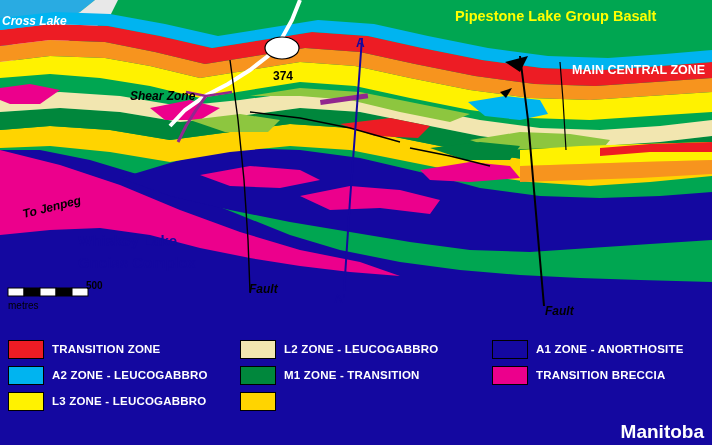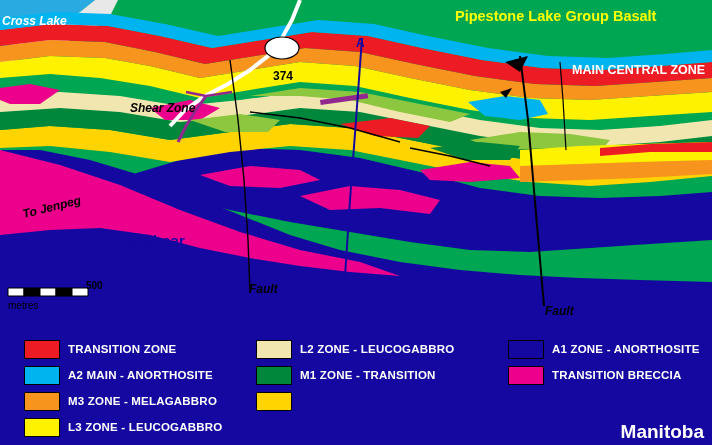--- a/index.html
+++ b/index.html
@@ -3,21 +3,21 @@
 <meta charset="utf-8">
 <style>
   html,body{margin:0;padding:0;}
   body{width:712px;height:445px;overflow:hidden;font-family:"Liberation Sans",sans-serif;background:#ffffff;}
   #map{position:relative;width:712px;height:445px;overflow:hidden;background:#d946ef;}
   .abs{position:absolute;}
   svg{display:block;}
   
   #legend{position:absolute;left:0;top:330px;width:712px;height:115px;background:#1408a0;}
   .leg-col{position:absolute;top:8px;}
-  .leg-row{display:flex;align-items:center;height:22px;margin-bottom:4px;margin-left:16px;}
+  .leg-row{display:flex;align-items:center;height:22px;margin-bottom:4px;}
   .swatch{width:34px;height:17px;border:1px solid #000;margin-right:8px;flex:none;}
   .leg-label{color:#ffffff;font-size:11.5px;font-weight:bold;letter-spacing:.2px;white-space:nowrap;}
   .map-label{position:absolute;font-weight:bold;}
   .italic{font-style:italic;}
   #manitoba{position:absolute;right:8px;bottom:2px;color:#ffffff;font-size:19px;font-weight:bold;}
   .scale-text{font-size:10px;color:#000;text-align:center;}
 </style>
 </head>
 <body>
 
@@ -97,52 +97,48 @@
       <rect x="72" y="288" width="16" height="8" fill="#ffffff" stroke="#000" stroke-width="1"></rect>
     </g>
   </svg>
 
   <div class="map-label italic" style="left:2px;top:14px;font-size:12px;color:#ffffff;">Cross Lake</div>
 
   <div class="map-label" style="left:572px;top:63px;font-size:12.5px;color:#ffffff;">MAIN CENTRAL ZONE</div>
 
   <div class="map-label" style="left:455px;top:8px;font-size:14.5px;color:#ffff00;">Pipestone Lake Group Basalt</div>
 
-  <div class="map-label italic" style="left:130px;top:89px;font-size:12px;color:#000000;margin-top:12px;">Shear Zone</div>
+  <div class="map-label italic" style="left:130px;top:89px;font-size:12px;color:#000000;">Shear Zone</div>
 
   <div class="map-label" style="left:272px;top:41px;font-size:12px;color:#000000;width:22px;text-align:center;margin-top:28px;">374</div>
 
   <div class="map-label italic" style="left:22px;top:200px;font-size:12px;color:#000000;transform:rotate(-14deg);">To Jenpeg</div>
 
-  <div class="map-label" style="left:78px;top:232px;font-size:15px;color:#1408a0;">Whiskey Shear</div>
+  <div class="map-label" style="left:78px;top:232px;font-size:15px;color:#1408a0;">Whiskey Lake</div>
   <div class="map-label" style="left:78px;top:254px;font-size:15px;color:#1408a0;">Gneiss Complex</div>
 
   <div class="map-label italic" style="left:249px;top:282px;font-size:12px;color:#000000;">Fault</div>
   <div class="map-label italic" style="left:545px;top:304px;font-size:12px;color:#000000;">Fault</div>
 
   <div class="map-label" style="left:356px;top:36px;font-size:12px;color:#1408a0;">A</div>
   <div class="map-label" style="left:334px;top:292px;font-size:12px;color:#1408a0;">A'</div>
 
   <div class="map-label scale-text" style="left:86px;top:280px;font-weight:bold;">500</div>
   <div class="map-label scale-text" style="left:8px;top:300px;font-weight:normal;">metres</div>
 
   <div id="legend">
 
     <div class="leg-col" style="left:8px;">
       <div class="leg-row">
         <span class="swatch" style="background:#ed1c24"></span>
         <span class="leg-label">TRANSITION ZONE</span>
       </div>
       <div class="leg-row">
         <span class="swatch" style="background:#00b4f0"></span>
-        <span class="leg-label">A2 MAIN - ANORTHOSITE</span>
-      </div>
-      <div class="leg-row">
-        <span class="swatch" style="background:#f7941e"></span>
-        <span class="leg-label">M3 ZONE - MELAGABBRO</span>
+        <span class="leg-label">A2 ZONE - LEUCOGABBRO</span>
       </div>
       <div class="leg-row">
         <span class="swatch" style="background:#fff200"></span>
         <span class="leg-label">L3 ZONE - LEUCOGABBRO</span>
       </div>
     </div>
 
     <div class="leg-col" style="left:240px;">
       <div class="leg-row">
         <span class="swatch" style="background:#f2e6b0"></span>

